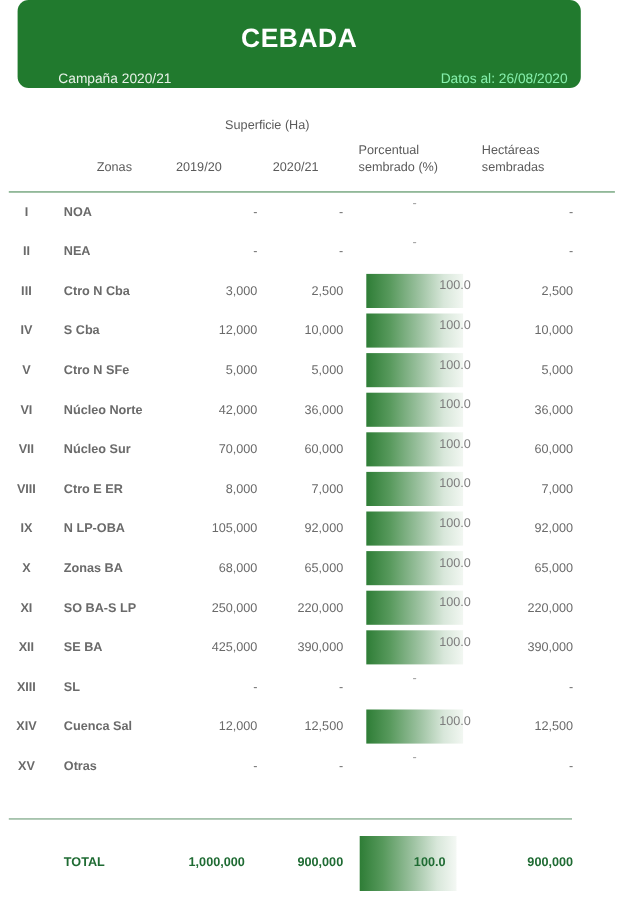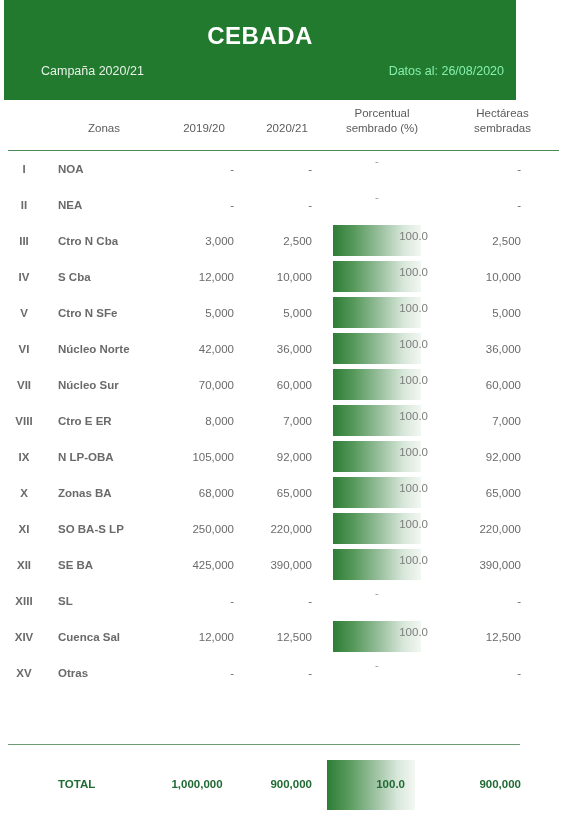--- a/index.html
+++ b/index.html
@@ -17,25 +17,26 @@
   .report {
     position: relative;
     width: 567px;
     height: 823px;
     background: #ffffff;
   }
 
   
   .header-band {
     position: absolute;
-    left: 4px;
+    left: 16px;
     top: 0;
     width: 512px;
-    height: 100px;
+    height: 80px;
     background: #217a2e;
+    border-radius: 10px;
   }
   .header-title {
     position: absolute;
     left: 0;
     top: 22px;
     width: 512px;
     text-align: center;
     color: #ffffff;
     font-size: 24px;
     font-weight: bold;
@@ -85,21 +86,20 @@
     font-weight: normal;
     line-height: 15px;
   }
   .hd-span {
     text-align: center;
     padding-bottom: 2px;
     height: 22px;
     vertical-align: bottom;
   }
   .hd-cell {
-    text-align: center;
     height: 36px;
     vertical-align: bottom;
     padding-bottom: 6px;
   }
   .hd-cell.zone { text-align: center; }
   .hd-two { display: block; line-height: 15px; }
 
   .rule-row td {
     padding: 0;
     height: 9px;
@@ -272,20 +272,27 @@
     <table class="grid">
       <colgroup>
         <col class="c-num">
           <col class="c-zone">
           <col class="c-a">
           <col class="c-b">
           <col class="c-pct">
           <col class="c-ha">
       </colgroup>
       <thead>
+        <tr>
+          <td></td>
+          <td></td>
+          <td class="hd-span" colspan="2">Superficie (Ha)</td>
+          <td></td>
+          <td></td>
+        </tr>
         <tr>
           <td class="hd-cell"></td>
           <td class="hd-cell zone">Zonas</td>
           <td class="hd-cell">2019/20</td>
           <td class="hd-cell">2020/21</td>
           <td class="hd-cell">
             <span class="hd-two">Porcentual</span>
             <span class="hd-two">sembrado (%)</span>
           </td>
           <td class="hd-cell">

